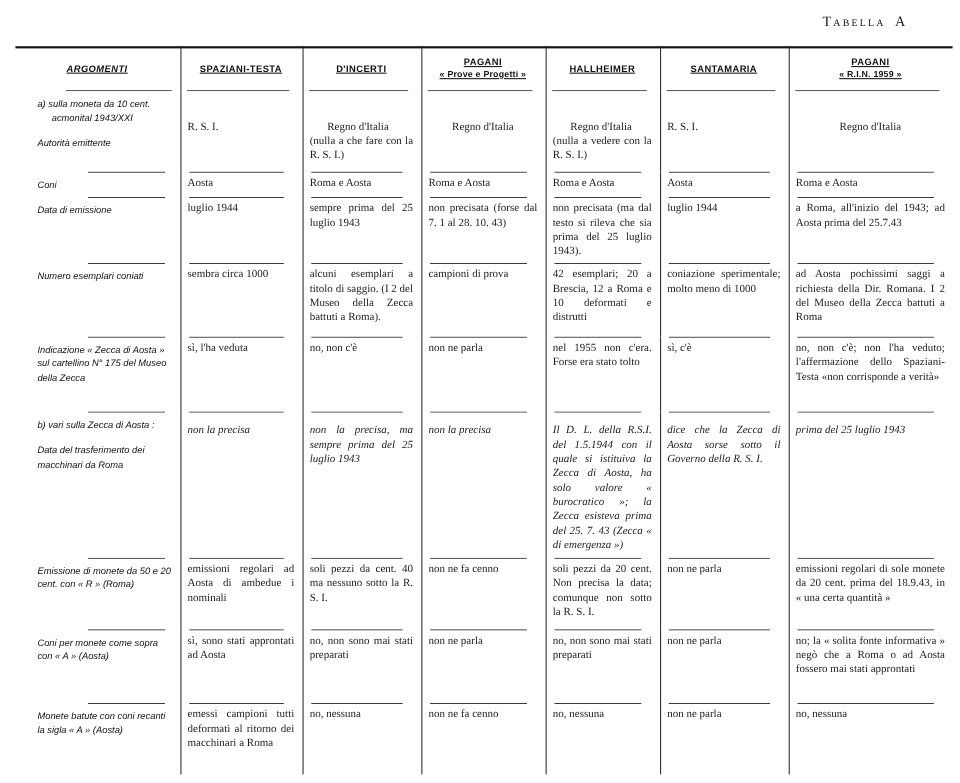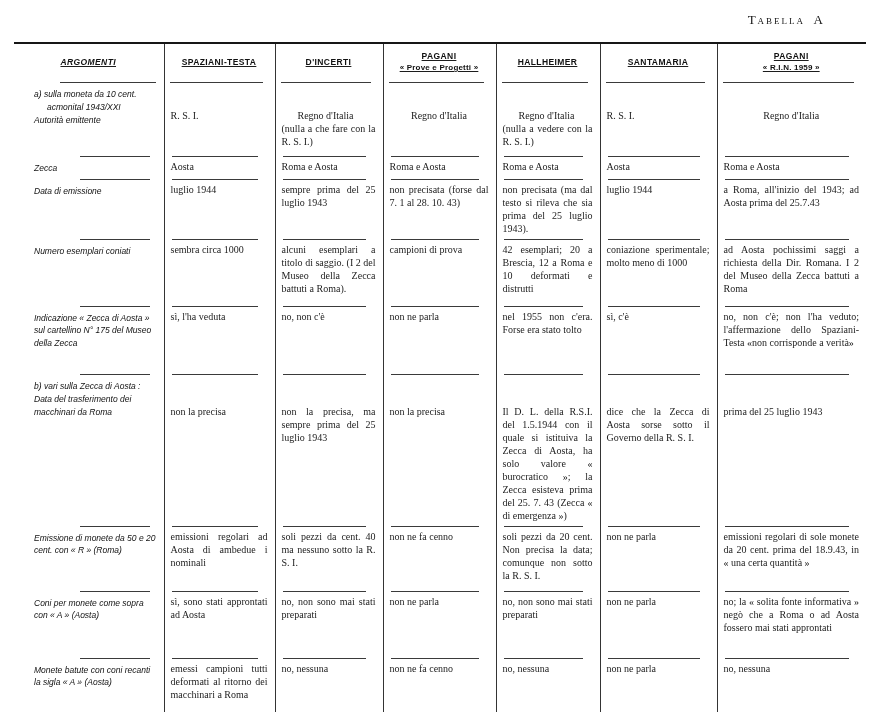--- a/index.html
+++ b/index.html
@@ -35,28 +35,28 @@
   tr.r3{height:67px;margin-top:28px;} tr.r4{height:68px;} tr.r5{height:133px;}
   tr.r6{height:65px;} tr.r7{height:67px;} tr.r8{height:65px;}
   
   .rule{border-top:1px solid #3a3a3a;height:0;margin:0 10px 0 1px;}
   td.lab .rule{margin:0 8px 0 46px;}
   
   td.lab{padding-left:20px;padding-right:6px;
      font-family:"Liberation Sans", sans-serif;font-size:8.5px;font-weight:normal;
      font-style:italic;line-height:12.5px;color:#111;}
   .group{margin-top:5px;padding-left:13px;text-indent:-13px;}
-  .label{margin-top:1px;}
+  .label{margin-top:11px;}
   tr.r1 .label, tr.r2 .label, tr.r3 .label, tr.r4 .label,
   tr.r6 .label, tr.r7 .label, tr.r8 .label{margin-top:5px;}
   
   td.val{font-size:10px;line-height:13px;}
   .cell{margin-top:3px;text-align:justify;}
   tr.r0 .cell{margin-top:26px;}
-  tr.r5 .cell{margin-top:30px;}
+  tr.r5 .cell{margin-top:10px;font-style:italic;}
   .cell.ctr{text-align:center;}
   .cell.ind{white-space:pre-line;text-indent:16px;}
 </style>
 </head>
 <body>
 
 <div class="caption">Tabella A</div>
 
 <table class="cmp">
   <colgroup>
@@ -120,21 +120,21 @@
           <div class="cell">R. S. I.</div>
         </td>
       <td class="val">
           <div class="cell ctr">Regno d'Italia</div>
         </td>
     </tr>
 
     <tr class="r1">
       <td class="lab">
           <div class="rule"></div>
-        <div class="label">Zecca</div>
+        <div class="label">Coni</div>
         </td>
       <td class="val">
           <div class="rule"></div>
           <div class="cell">Aosta</div>
         </td>
       <td class="val">
           <div class="rule"></div>
           <div class="cell">Roma e Aosta</div>
         </td>
       <td class="val">

